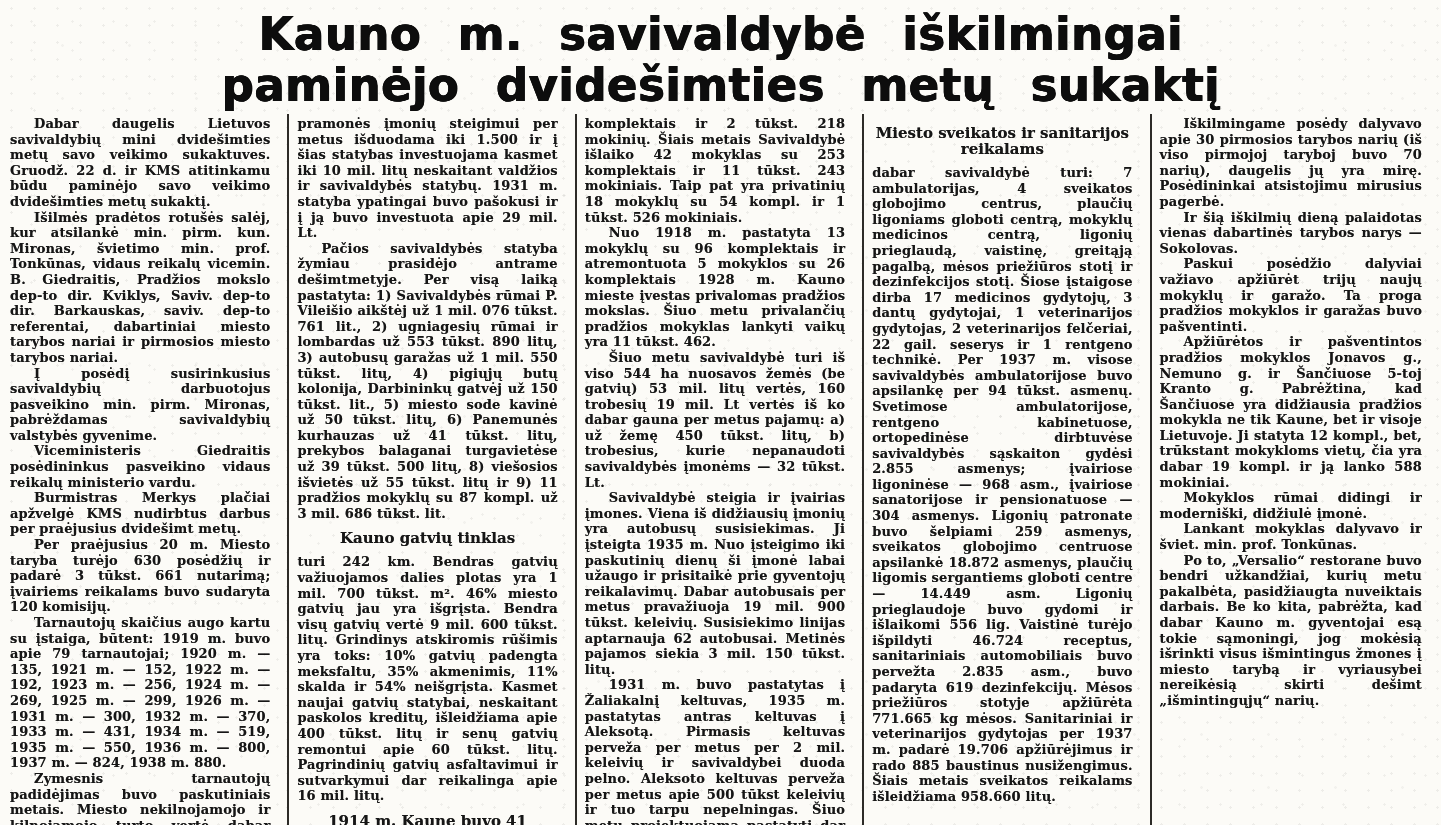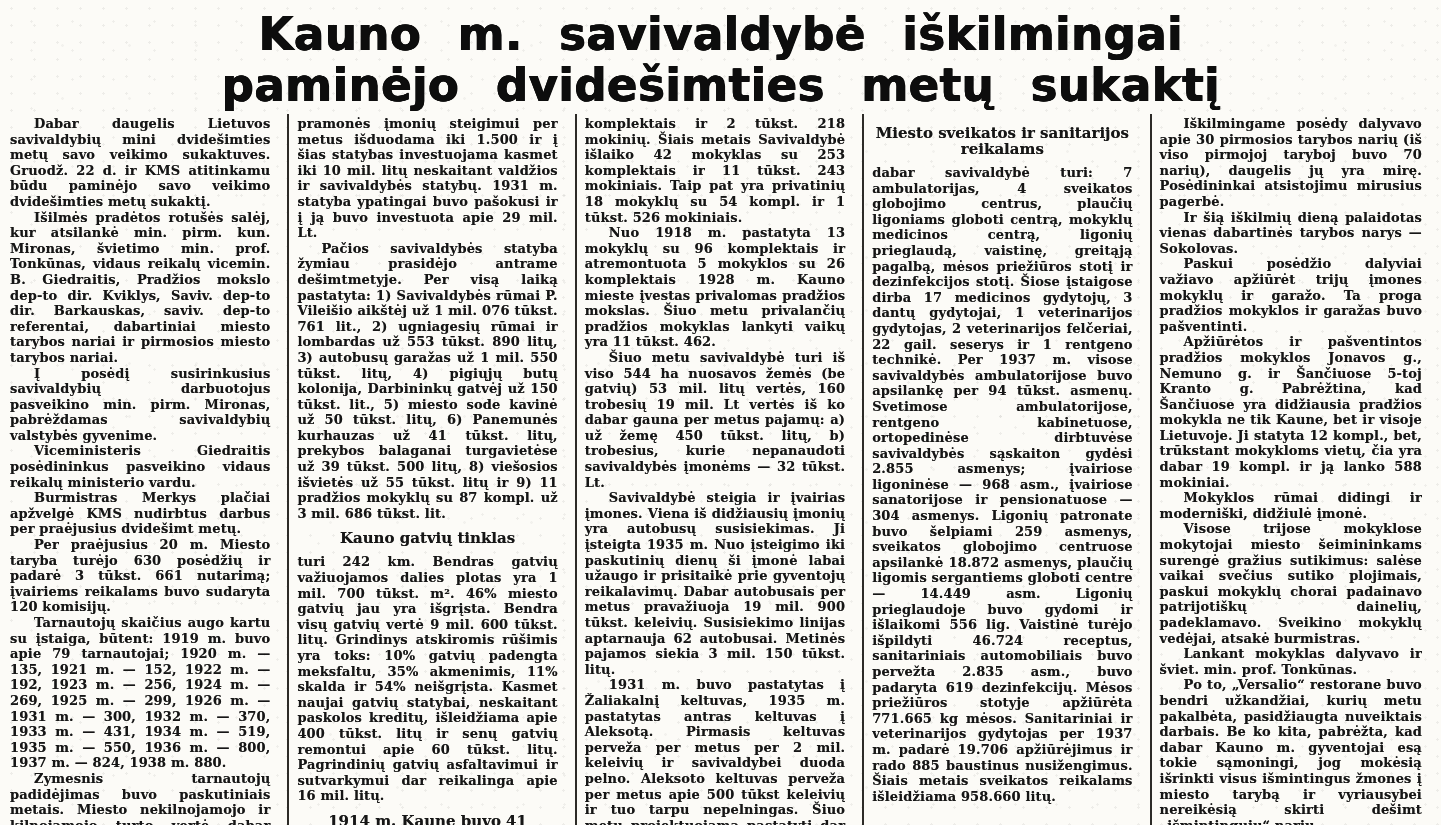--- a/index.html
+++ b/index.html
@@ -96,21 +96,20 @@
         <p class="para">Savivaldybė steigia ir įvairias įmones. Viena iš didžiausių įmonių yra autobusų susisiekimas. Ji įsteigta 1935 m. Nuo įsteigimo iki paskutinių dienų ši įmonė labai užaugo ir prisitaikė prie gyventojų reikalavimų. Dabar autobusais per metus pravažiuoja 19 mil. 900 tūkst. keleivių. Susisiekimo linijas aptarnauja 62 autobusai. Metinės pajamos siekia 3 mil. 150 tūkst. litų.</p>
         <p class="para">1931 m. buvo pastatytas į Žaliakalnį keltuvas, 1935 m. pastatytas antras keltuvas į Aleksotą. Pirmasis keltuvas perveža per metus per 2 mil. keleivių ir savivaldybei duoda pelno. Aleksoto keltuvas perveža per metus apie 500 tūkst keleivių ir tuo tarpu nepelningas. Šiuo metu projektuojama pastatyti dar 2 keltuvu į Vytauto kalną ir į Italijos gatvės rajoną.</p>
       </div>
       <div class="col">
         <h3 class="subhead">Miesto sveikatos ir sanitarijos reikalams</h3>
         <p class="para noindent">dabar savivaldybė turi: 7 ambulatorijas, 4 sveikatos globojimo centrus, plaučių ligoniams globoti centrą, mokyklų medicinos centrą, ligonių prieglaudą, vaistinę, greitąją pagalbą, mėsos priežiūros stotį ir dezinfekcijos stotį. Šiose įstaigose dirba 17 medicinos gydytojų, 3 dantų gydytojai, 1 veterinarijos gydytojas, 2 veterinarijos felčeriai, 22 gail. seserys ir 1 rentgeno technikė. Per 1937 m. visose savivaldybės ambulatorijose buvo apsilankę per 94 tūkst. asmenų. Svetimose ambulatorijose, rentgeno kabinetuose, ortopedinėse dirbtuvėse savivaldybės sąskaiton gydėsi 2.855 asmenys; įvairiose ligoninėse — 968 asm., įvairiose sanatorijose ir pensionatuose — 304 asmenys. Ligonių patronate buvo šelpiami 259 asmenys, sveikatos globojimo centruose apsilankė 18.872 asmenys, plaučių ligomis sergantiems globoti centre — 14.449 asm. Ligonių prieglaudoje buvo gydomi ir išlaikomi 556 lig. Vaistinė turėjo išpildyti 46.724 receptus, sanitariniais automobiliais buvo pervežta 2.835 asm., buvo padaryta 619 dezinfekcijų. Mėsos priežiūros stotyje apžiūrėta 771.665 kg mėsos. Sanitariniai ir veterinarijos gydytojas per 1937 m. padarė 19.706 apžiūrėjimus ir rado 885 baustinus nusižengimus. Šiais metais sveikatos reikalams išleidžiama 958.660 litų.</p>
       </div>
       <div class="col">
         <p class="para">Iškilmingame posėdy dalyvavo apie 30 pirmosios tarybos narių (iš viso pirmojoj taryboj buvo 70 narių), daugelis jų yra mirę. Posėdininkai atsistojimu mirusius pagerbė.</p>
         <p class="para">Ir šią iškilmių dieną palaidotas vienas dabartinės tarybos narys — Sokolovas.</p>
-        <p class="para">Paskui posėdžio dalyviai važiavo apžiūrėt trijų įmones mokyklų ir garažo. Ta proga pradžios mokyklos ir garažas buvo pašventinti.</p>
+        <p class="para">Paskui posėdžio dalyviai važiavo apžiūrėt trijų naujų mokyklų ir garažo. Ta proga pradžios mokyklos ir garažas buvo pašventinti.</p>
         <p class="para">Apžiūrėtos ir pašventintos pradžios mokyklos Jonavos g., Nemuno g. ir Šančiuose 5-toj Kranto g. Pabrėžtina, kad Šančiuose yra didžiausia pradžios mokykla ne tik Kaune, bet ir visoje Lietuvoje. Ji statyta 12 kompl., bet, trūkstant mokykloms vietų, čia yra dabar 19 kompl. ir ją lanko 588 mokiniai.</p>
         <p class="para">Mokyklos rūmai didingi ir moderniški, didžiulė įmonė.</p>
-        <p class="para">Visose trijose mokyklose mokytojai miesto šeimininkams surengė gražius sutikimus: salėse vaikai svečius sutiko plojimais, paskui mokyklų chorai padainavo patrijotiškų dainelių, padeklamavo. Sveikino mokyklų vedėjai, atsakė burmistras.</p>
         <p class="para">Lankant mokyklas dalyvavo ir šviet. min. prof. Tonkūnas.</p>
         <p class="para">Po to, „Versalio“ restorane buvo bendri užkandžiai, kurių metu pakalbėta, pasidžiaugta nuveiktais darbais. Be ko kita, pabrėžta, kad dabar Kauno m. gyventojai esą tokie sąmoningi, jog mokėsią išrinkti visus išmintingus žmones į miesto tarybą ir vyriausybei nereikėsią skirti dešimt „išmintingųjų“ narių.</p>
       </div>
     </div>
 </div>
 
 </body></html>

